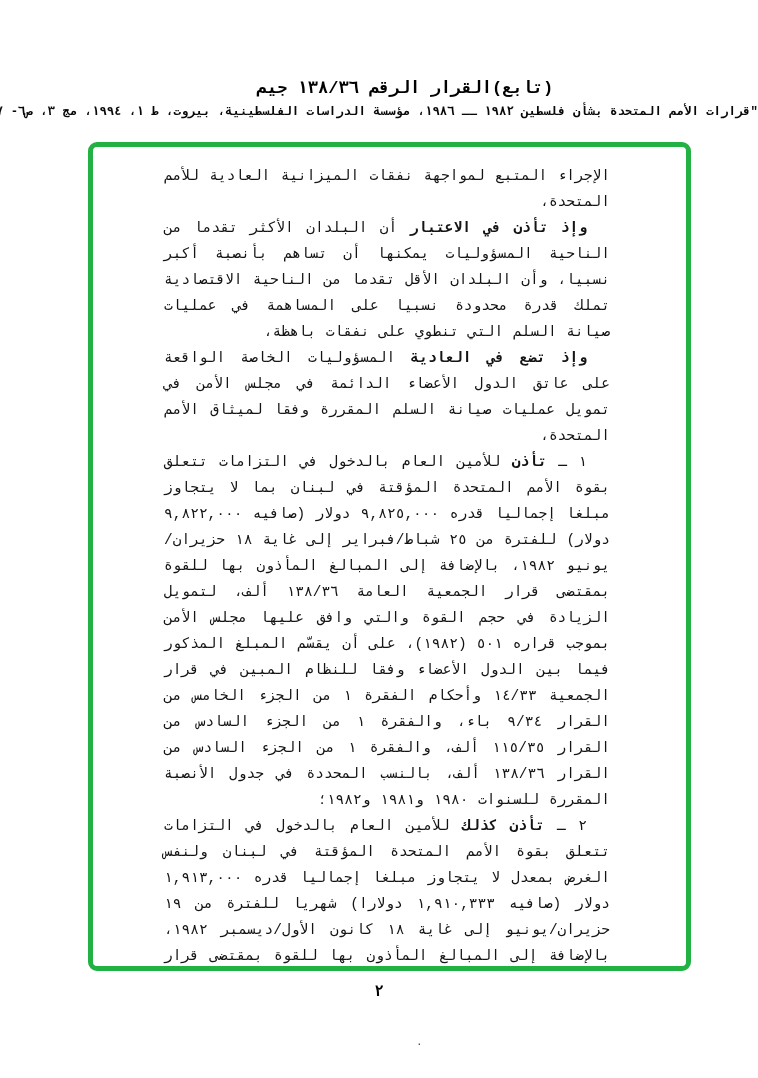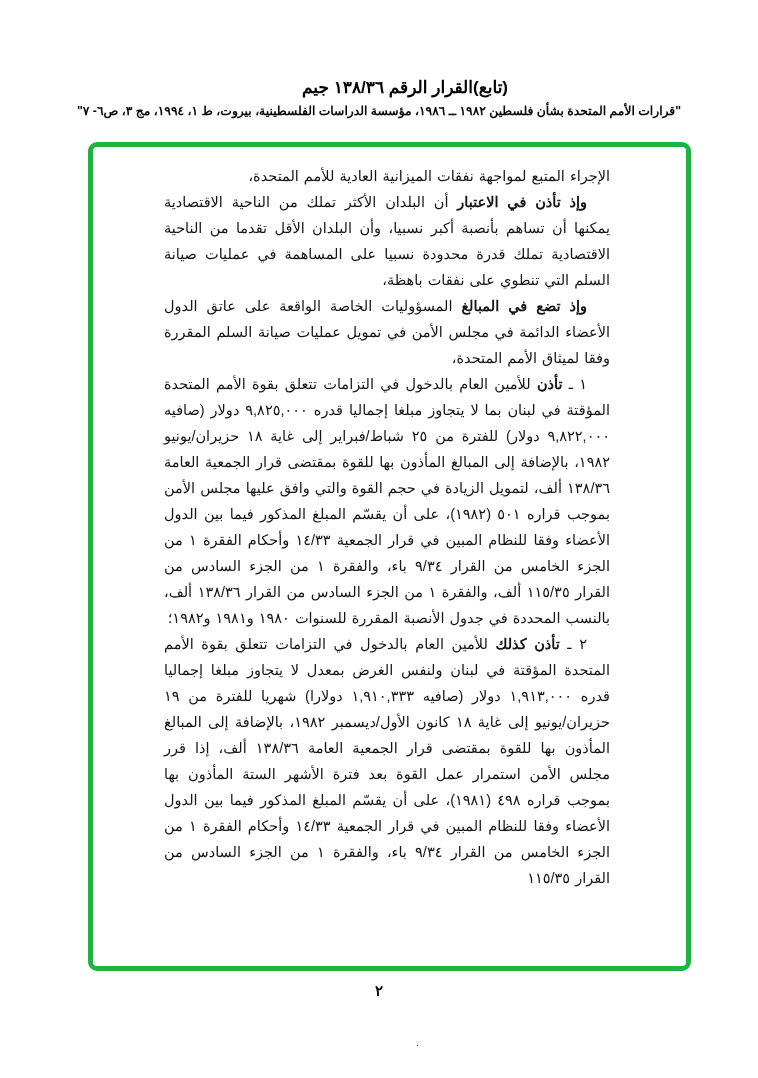--- a/index.html
+++ b/index.html
@@ -1,18 +1,18 @@
 <!DOCTYPE html>
 <html lang="ar"><head>
 <meta charset="utf-8">
 <style>
   html,body{margin:0;padding:0;background:#ffffff;}
   .page{
     position:relative;width:758px;height:1078px;background:#ffffff;overflow:hidden;
-    font-family:Liberation Sans, sans-serif;color:#141414;
+    font-family:Liberation Mono, monospace;color:#141414;
   }
   .title{
     position:absolute;top:77px;left:0;width:758px;text-align:center;
     direction:rtl;unicode-bidi:embed;
     font-size:17px;font-weight:bold;color:#000;
     transform:translateX(26px);
     letter-spacing:.2px;white-space:nowrap;
   }
   .citation{
     position:absolute;top:104px;left:0;width:758px;text-align:center;
@@ -50,22 +50,22 @@
 
 <div class="page">
 
   <div class="title">(تابع)القرار الرقم ١٣٨/٣٦ جيم</div>
 
   <div class="citation">"قرارات الأمم المتحدة بشأن فلسطين ١٩٨٢ ــ ١٩٨٦، مؤسسة الدراسات الفلسطينية، بيروت، ط ١، ١٩٩٤، مج ٣، ص٦- ٧"</div>
 
   <div class="frame" style="border-color: rgb(34, 178, 68);">
     <div class="doc-text">
         <p class="para"><span>الإجراء المتبع لمواجهة نفقات الميزانية العادية للأمم المتحدة،</span></p>
-        <p class="para indent"><b>وإذ تأذن في الاعتبار</b><span> أن البلدان الأكثر تملك من الناحية الاقتصادية يمكنها أن تساهم بأنصبة أكبر نسبيا، وأن البلدان الأقل تقدما من الناحية الاقتصادية تملك قدرة محدودة نسبيا على المساهمة في عمليات صيانة السلم التي تنطوي على نفقات باهظة،</span></p>
-        <p class="para indent"><b>وإذ تضع في المبالغ</b><span> المسؤوليات الخاصة الواقعة على عاتق الدول الأعضاء الدائمة في مجلس الأمن في تمويل عمليات صيانة السلم المقررة وفقا لميثاق الأمم المتحدة،</span></p>
+        <p class="para indent"><b>وإذ تأذن في الاعتبار</b><span> أن البلدان الأكثر تقدما من الناحية المسؤوليات يمكنها أن تساهم بأنصبة أكبر نسبيا، وأن البلدان الأقل تقدما من الناحية الاقتصادية تملك قدرة محدودة نسبيا على المساهمة في عمليات صيانة السلم التي تنطوي على نفقات باهظة،</span></p>
+        <p class="para indent"><b>وإذ تضع في العادية</b><span> المسؤوليات الخاصة الواقعة على عاتق الدول الأعضاء الدائمة في مجلس الأمن في تمويل عمليات صيانة السلم المقررة وفقا لميثاق الأمم المتحدة،</span></p>
         <p class="para indent"><span>١ ـ </span><b>تأذن</b><span> للأمين العام بالدخول في التزامات تتعلق بقوة الأمم المتحدة المؤقتة في لبنان بما لا يتجاوز مبلغا إجماليا قدره ٩,٨٢٥,٠٠٠ دولار (صافيه ٩,٨٢٢,٠٠٠ دولار) للفترة من ٢٥ شباط/فبراير إلى غاية ١٨ حزيران/يونيو ١٩٨٢، بالإضافة إلى المبالغ المأذون بها للقوة بمقتضى قرار الجمعية العامة ١٣٨/٣٦ ألف، لتمويل الزيادة في حجم القوة والتي وافق عليها مجلس الأمن بموجب قراره ٥٠١ (١٩٨٢)، على أن يقسّم المبلغ المذكور فيما بين الدول الأعضاء وفقا للنظام المبين في قرار الجمعية ١٤/٣٣ وأحكام الفقرة ١ من الجزء الخامس من القرار ٩/٣٤ باء، والفقرة ١ من الجزء السادس من القرار ١١٥/٣٥ ألف، والفقرة ١ من الجزء السادس من القرار ١٣٨/٣٦ ألف، بالنسب المحددة في جدول الأنصبة المقررة للسنوات ١٩٨٠ و١٩٨١ و١٩٨٢؛</span></p>
         <p class="para indent"><span>٢ ـ </span><b>تأذن كذلك</b><span> للأمين العام بالدخول في التزامات تتعلق بقوة الأمم المتحدة المؤقتة في لبنان ولنفس الغرض بمعدل لا يتجاوز مبلغا إجماليا قدره ١,٩١٣,٠٠٠ دولار (صافيه ١,٩١٠,٣٣٣ دولارا) شهريا للفترة من ١٩ حزيران/يونيو إلى غاية ١٨ كانون الأول/ديسمبر ١٩٨٢، بالإضافة إلى المبالغ المأذون بها للقوة بمقتضى قرار الجمعية العامة ١٣٨/٣٦ ألف، إذا قرر مجلس الأمن استمرار عمل القوة بعد فترة الأشهر الستة المأذون بها بموجب قراره ٤٩٨ (١٩٨١)، على أن يقسّم المبلغ المذكور فيما بين الدول الأعضاء وفقا للنظام المبين في قرار الجمعية ١٤/٣٣ وأحكام الفقرة ١ من الجزء الخامس من القرار ٩/٣٤ باء، والفقرة ١ من الجزء السادس من القرار ١١٥/٣٥</span></p>
       </div>
   </div>
 
   <div class="pagenum">٢</div>
 
   <div class="footer-dot">.</div>
 
 </div>

